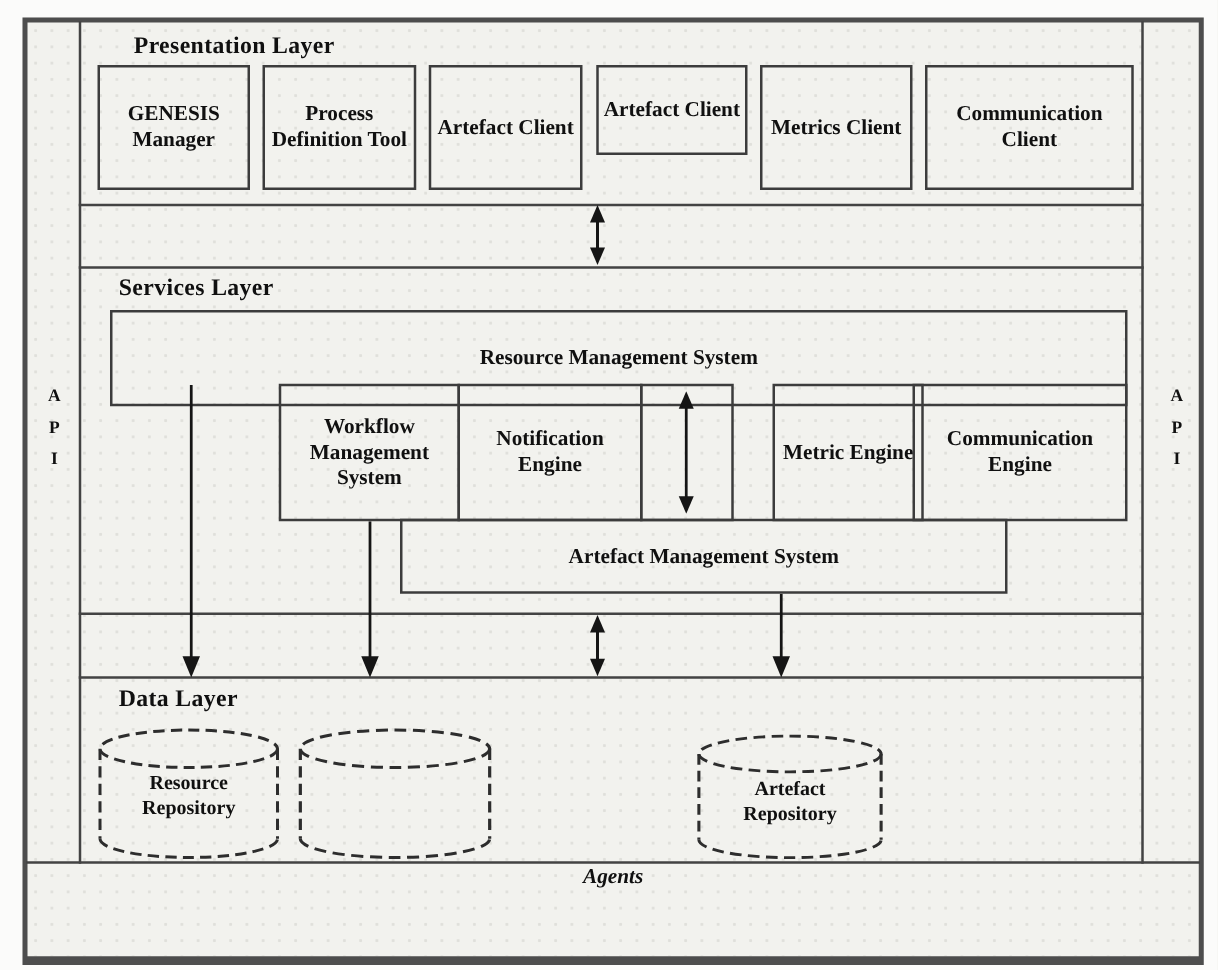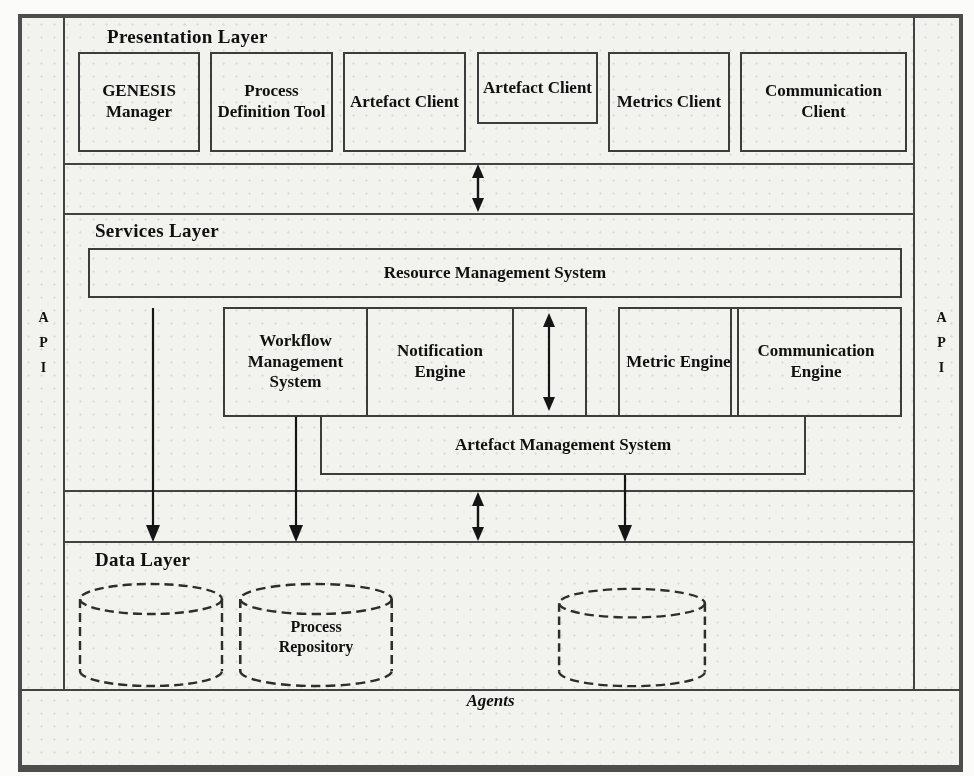--- a/index.html
+++ b/index.html
@@ -80,21 +80,21 @@
 <div class="a" style="left:469px;top:164px;width:18px;height:48px;">
   <svg width="18" height="48" viewBox="0 0 18 48">
     <line x1="9" y1="9" x2="9" y2="39" stroke="#151515" stroke-width="2.4"></line>
     <polygon points="9,0 3,14 15,14" fill="#151515"></polygon>
     <polygon points="9,48 3,34 15,34" fill="#151515"></polygon>
   </svg>
 </div>
 
 <div class="a layer-title" style="left:95px;top:220px;">Services Layer</div>
 
-<div class="a box" style="left:88px;top:248px;width:814px;height:50px;">
+<div class="a box" style="left:88px;top:248px;width:814px;height:77px;">
   <span>Resource Management System</span>
 </div>
 
 <div class="a box" style="left:223px;top:307px;width:145px;height:110px;">
   <span>Workflow Management System</span>
 </div>
 <div class="a box" style="left:366px;top:307px;width:148px;height:110px;">
   <span>Notification Engine</span>
 </div>
 <div class="a box" style="left:512px;top:307px;width:75px;height:110px;"></div>
@@ -148,40 +148,41 @@
 
 <div class="a" style="left:76px;top:581px;width:150px;height:108px;">
   <svg width="150" height="108" viewBox="0 0 150 108" preserveAspectRatio="none">
     <g fill="none" stroke="#2d2d2d" stroke-width="2.4" stroke-dasharray="9 5">
       <ellipse cx="75" cy="18" rx="71" ry="15"></ellipse>
       <line x1="4" y1="18" x2="4" y2="90"></line>
       <line x1="146" y1="18" x2="146" y2="90"></line>
       <path d="M 4 90 A 71 15 0 0 0 146 90"></path>
     </g>
   </svg>
+  <div class="cyl-label">Resource Repository</div>
 </div>
 
 <div class="a" style="left:236px;top:581px;width:160px;height:108px;">
   <svg width="160" height="108" viewBox="0 0 150 108" preserveAspectRatio="none">
     <g fill="none" stroke="#2d2d2d" stroke-width="2.4" stroke-dasharray="9 5">
       <ellipse cx="75" cy="18" rx="71" ry="15"></ellipse>
       <line x1="4" y1="18" x2="4" y2="90"></line>
       <line x1="146" y1="18" x2="146" y2="90"></line>
       <path d="M 4 90 A 71 15 0 0 0 146 90"></path>
     </g>
   </svg>
-  <div class="cyl-label">Process Repository</div>
 </div>
 
 <div class="a" style="left:555px;top:586px;width:154px;height:103px;">
   <svg width="154" height="103" viewBox="0 0 150 108" preserveAspectRatio="none">
     <g fill="none" stroke="#2d2d2d" stroke-width="2.4" stroke-dasharray="9 5">
       <ellipse cx="75" cy="18" rx="71" ry="15"></ellipse>
       <line x1="4" y1="18" x2="4" y2="90"></line>
       <line x1="146" y1="18" x2="146" y2="90"></line>
       <path d="M 4 90 A 71 15 0 0 0 146 90"></path>
     </g>
   </svg>
+  <div class="cyl-label">Artefact Repository</div>
 </div>
 
 <div class="a agents-label" style="left:21px;top:691px;width:939px;font-style:italic;">
   <span>Agents</span>
 </div>
 
 </body></html>

